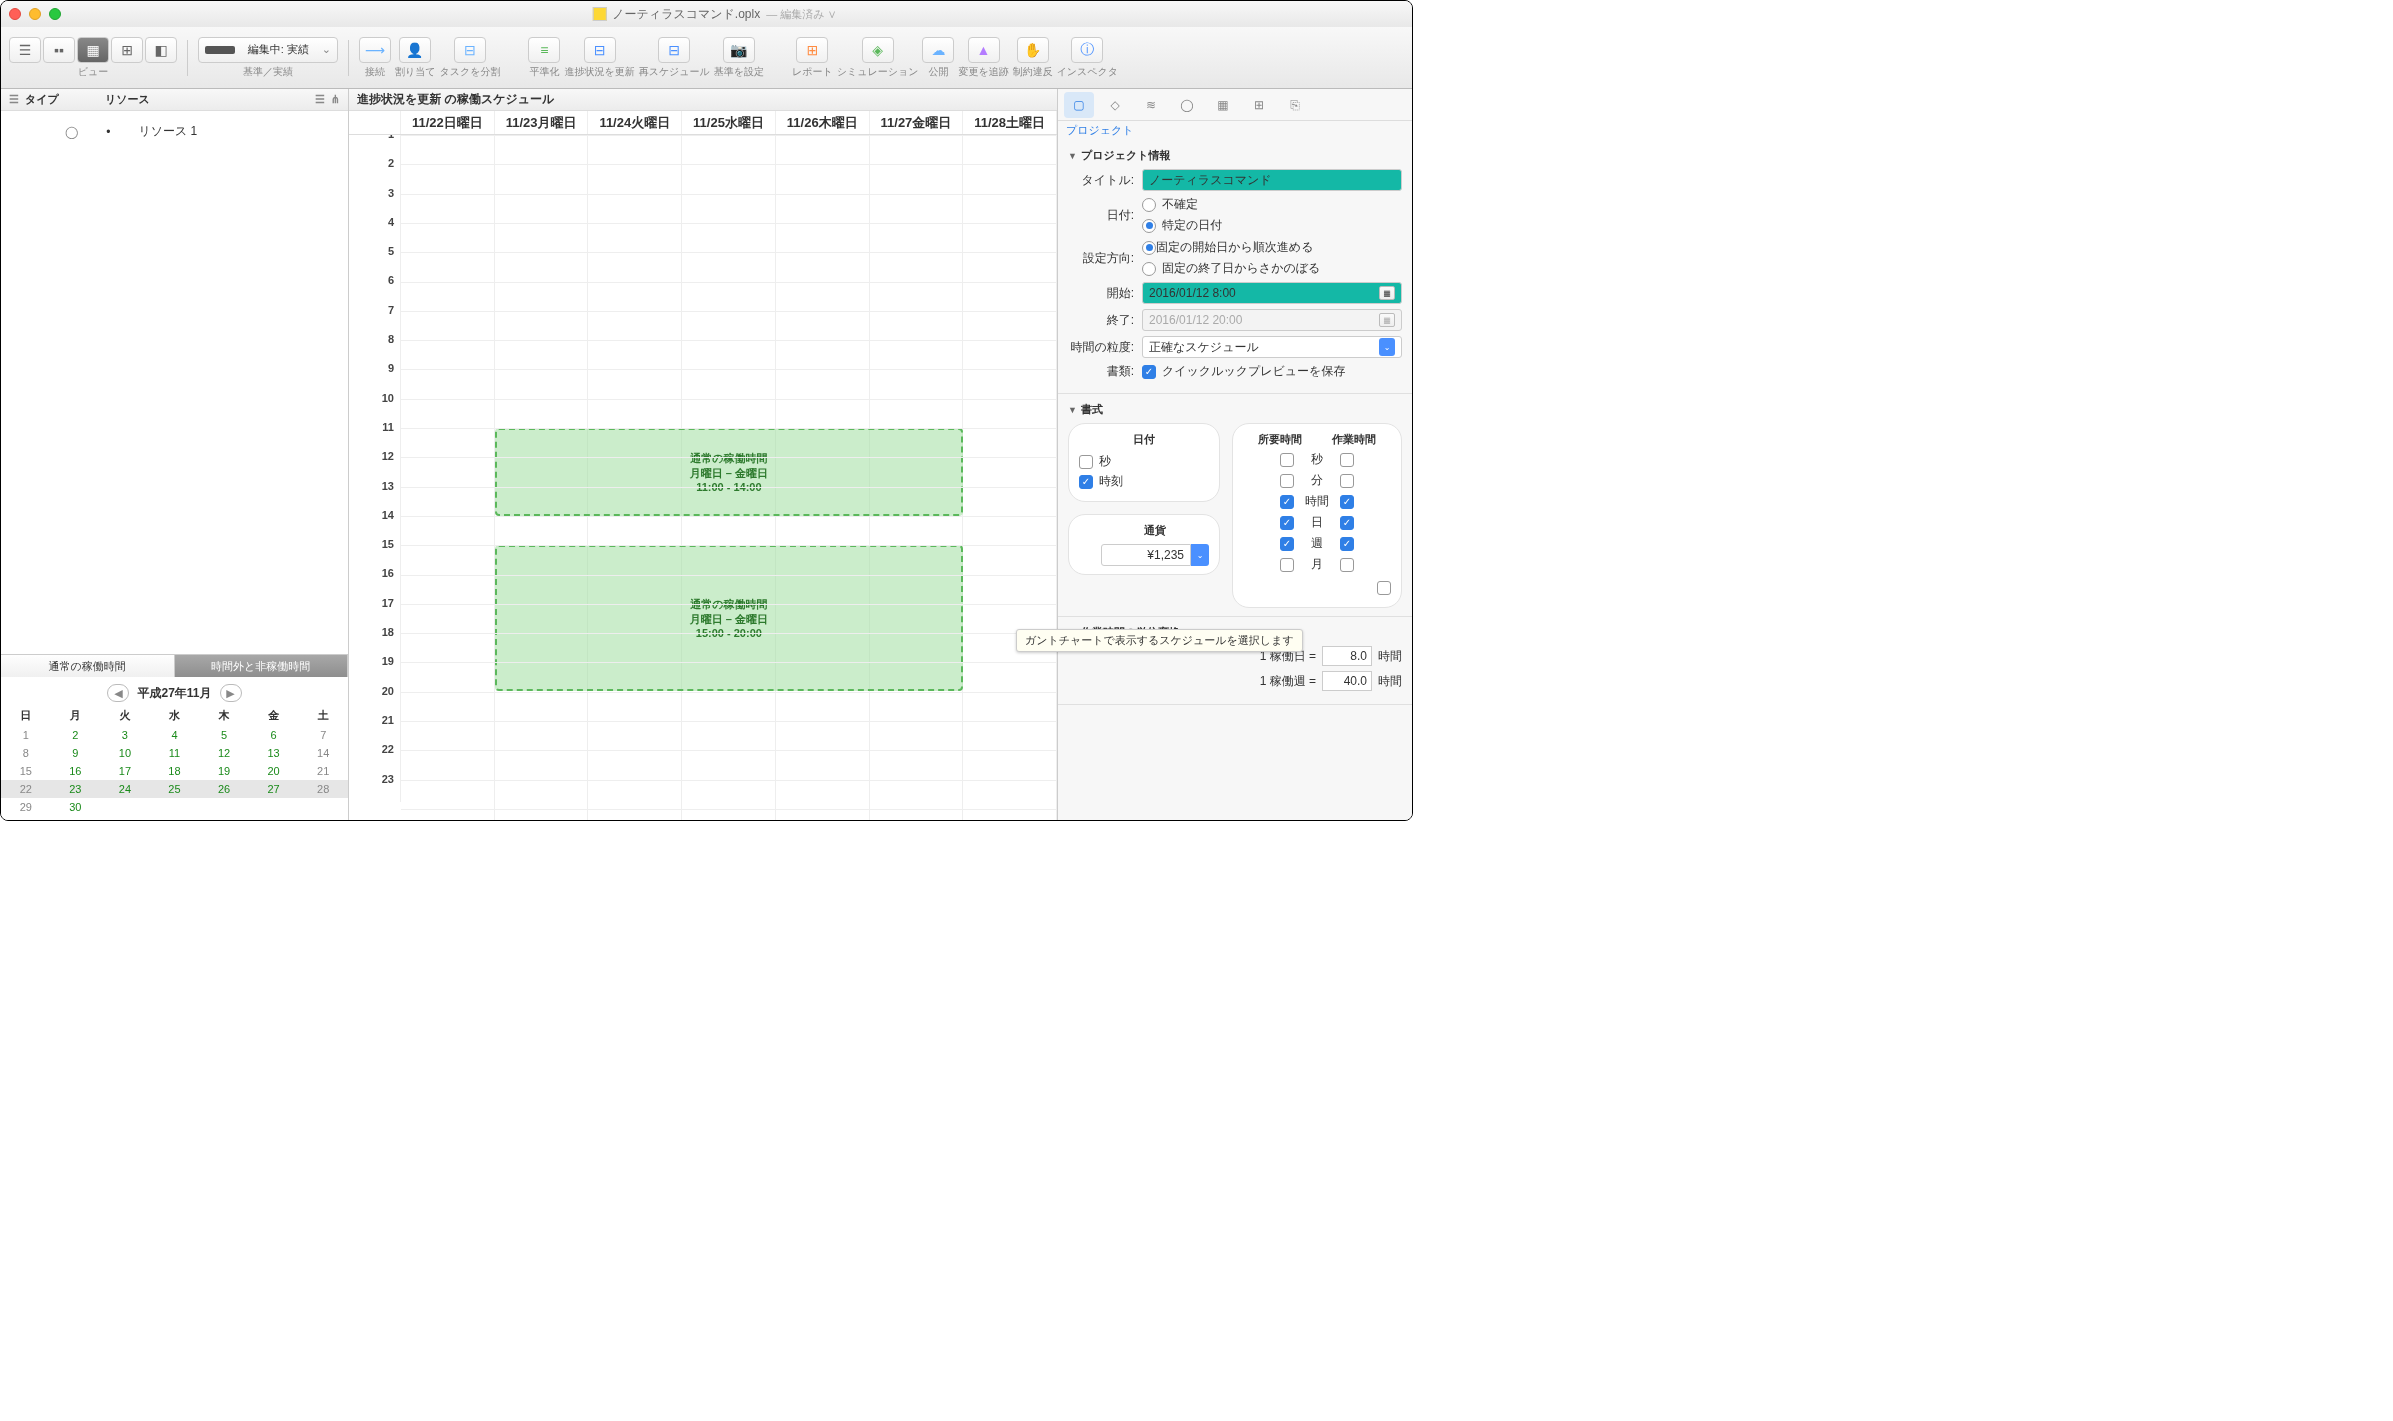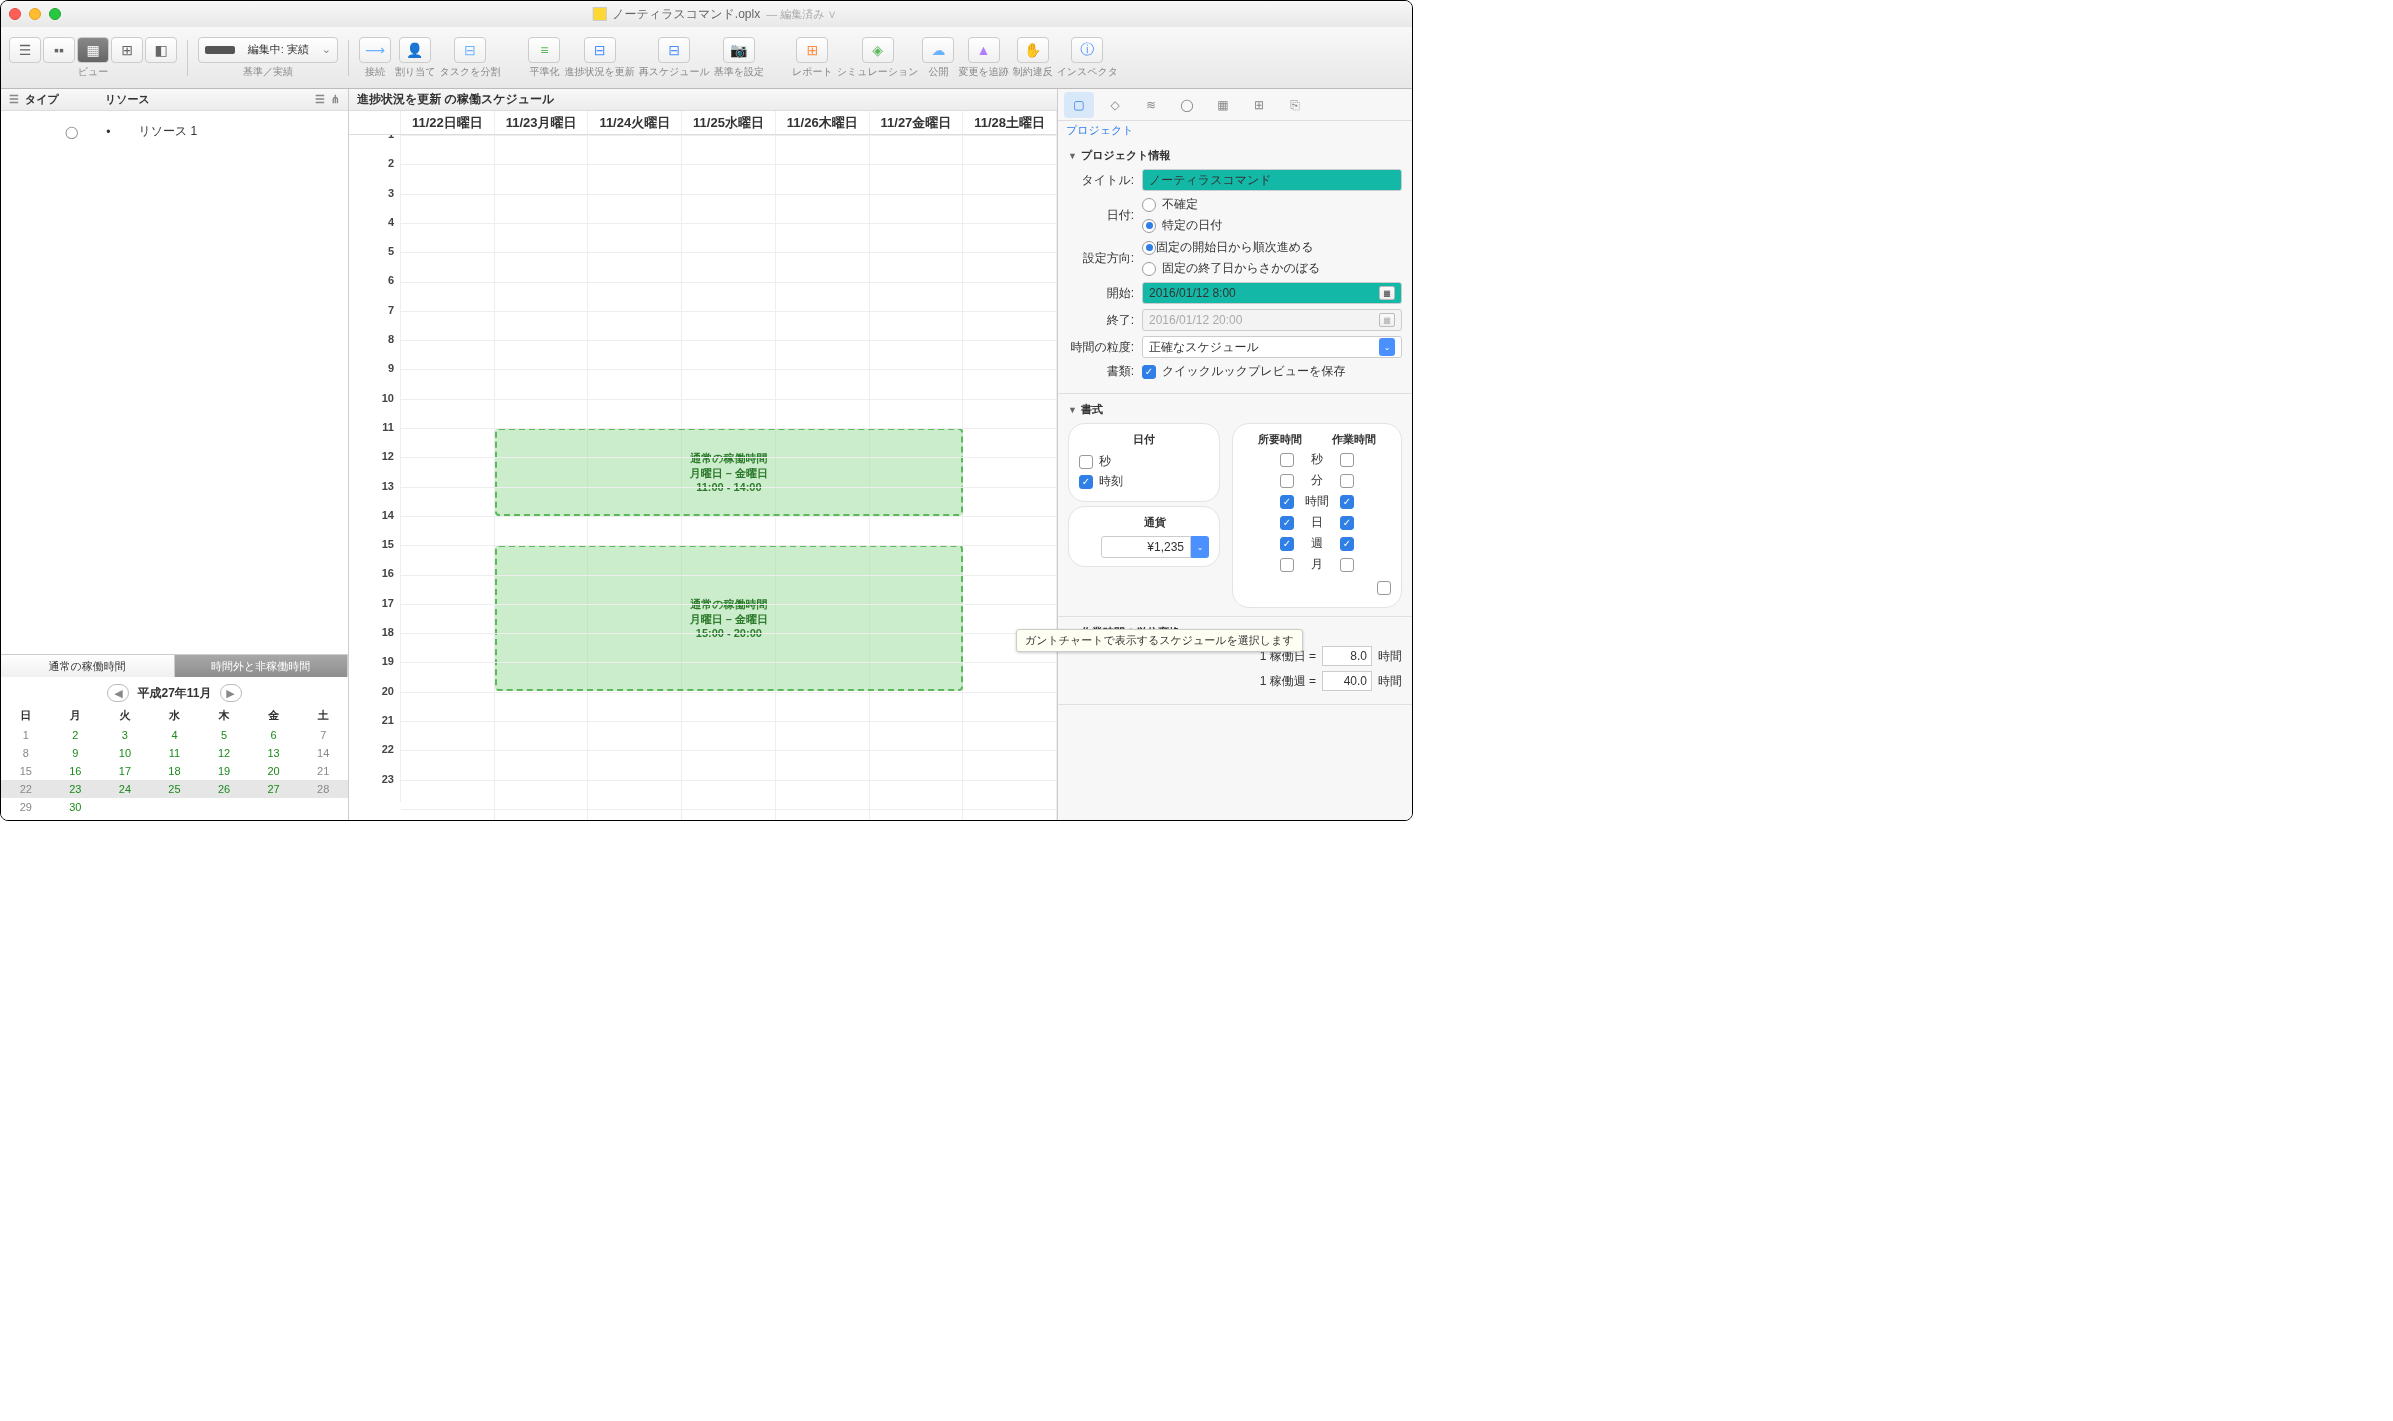--- a/index.html
+++ b/index.html
@@ -438,21 +438,21 @@
               <div class="fmt-head">日付</div>
               <div style="display:flex;align-items:center;gap:6px;margin:3px 0;">
                   <span class="chk"></span>
                   <span>秒</span>
                 </div>
               <div style="display:flex;align-items:center;gap:6px;margin:3px 0;">
                   <span class="chk checked"></span>
                   <span>時刻</span>
                 </div>
             </div>
-            <div class="fmt-box" style="margin-top:4px;padding-left:32px;">
+            <div class="fmt-box" style="margin-top:12px;padding-left:32px;">
               <div class="fmt-head">通貨</div>
               <div style="display:flex;">
                 <div class="currency-input">¥1,235</div>
                 <div class="currency-btn">⌄</div>
               </div>
             </div>
           </div>
           <div class="fmt-right fmt-box">
             <div style="display:flex;justify-content:space-around;font-weight:700;font-size:11px;margin-bottom:4px;">
               <span>所要時間</span>

